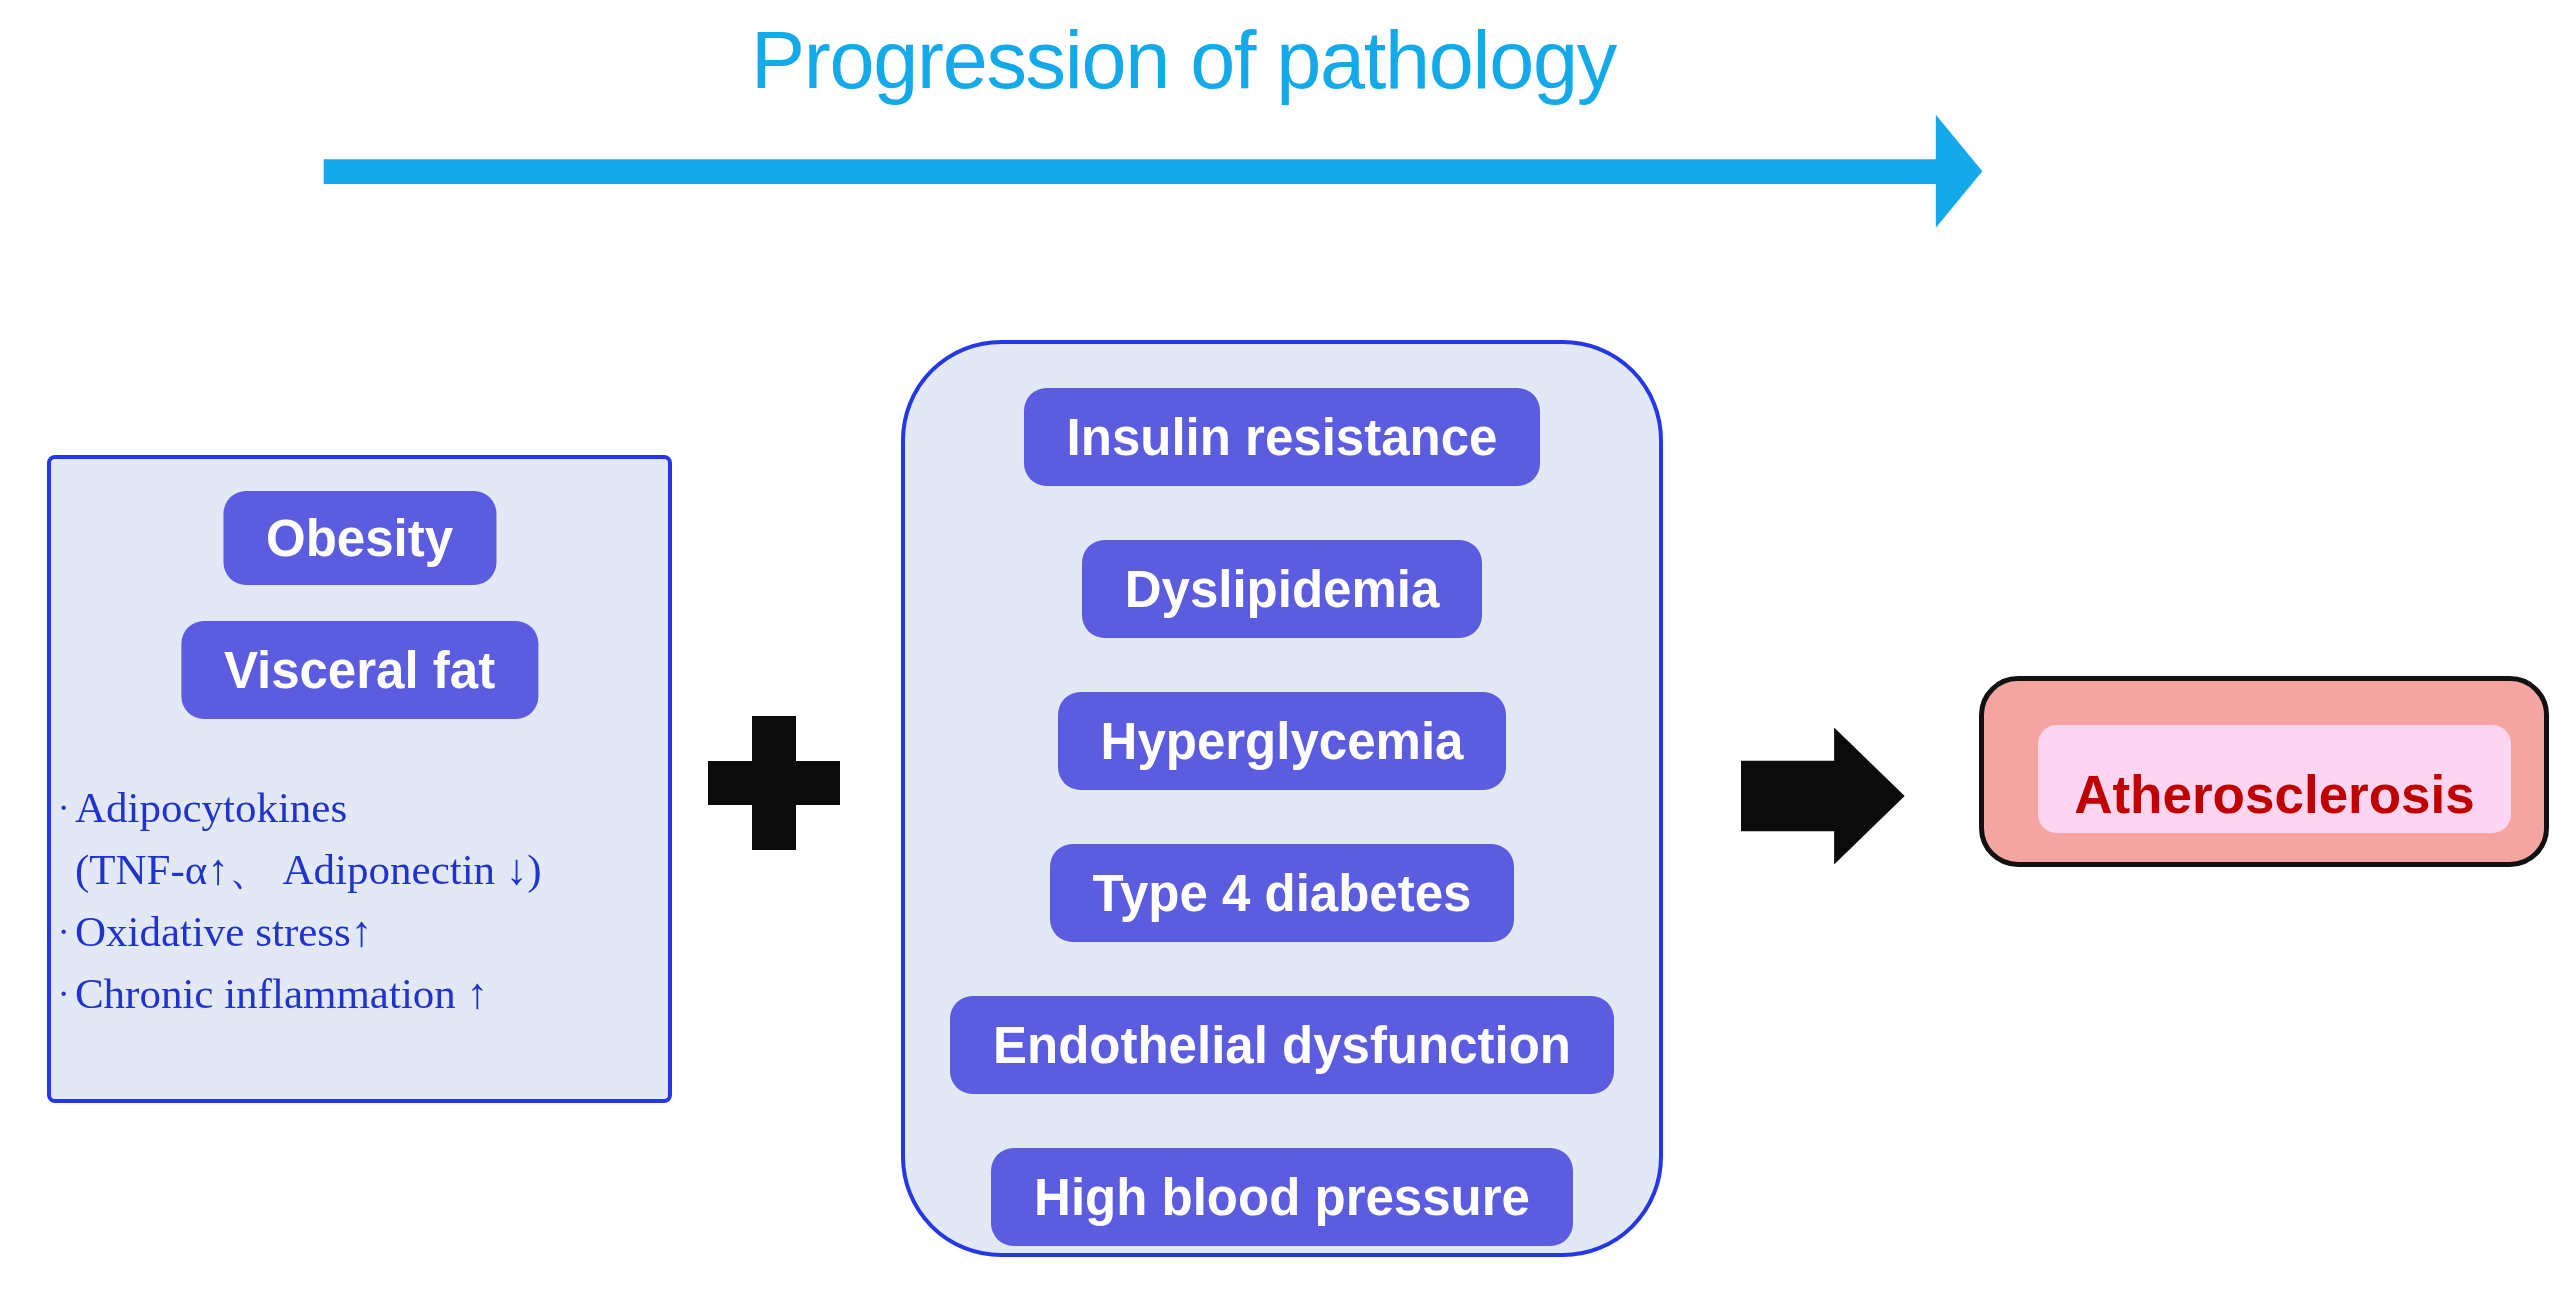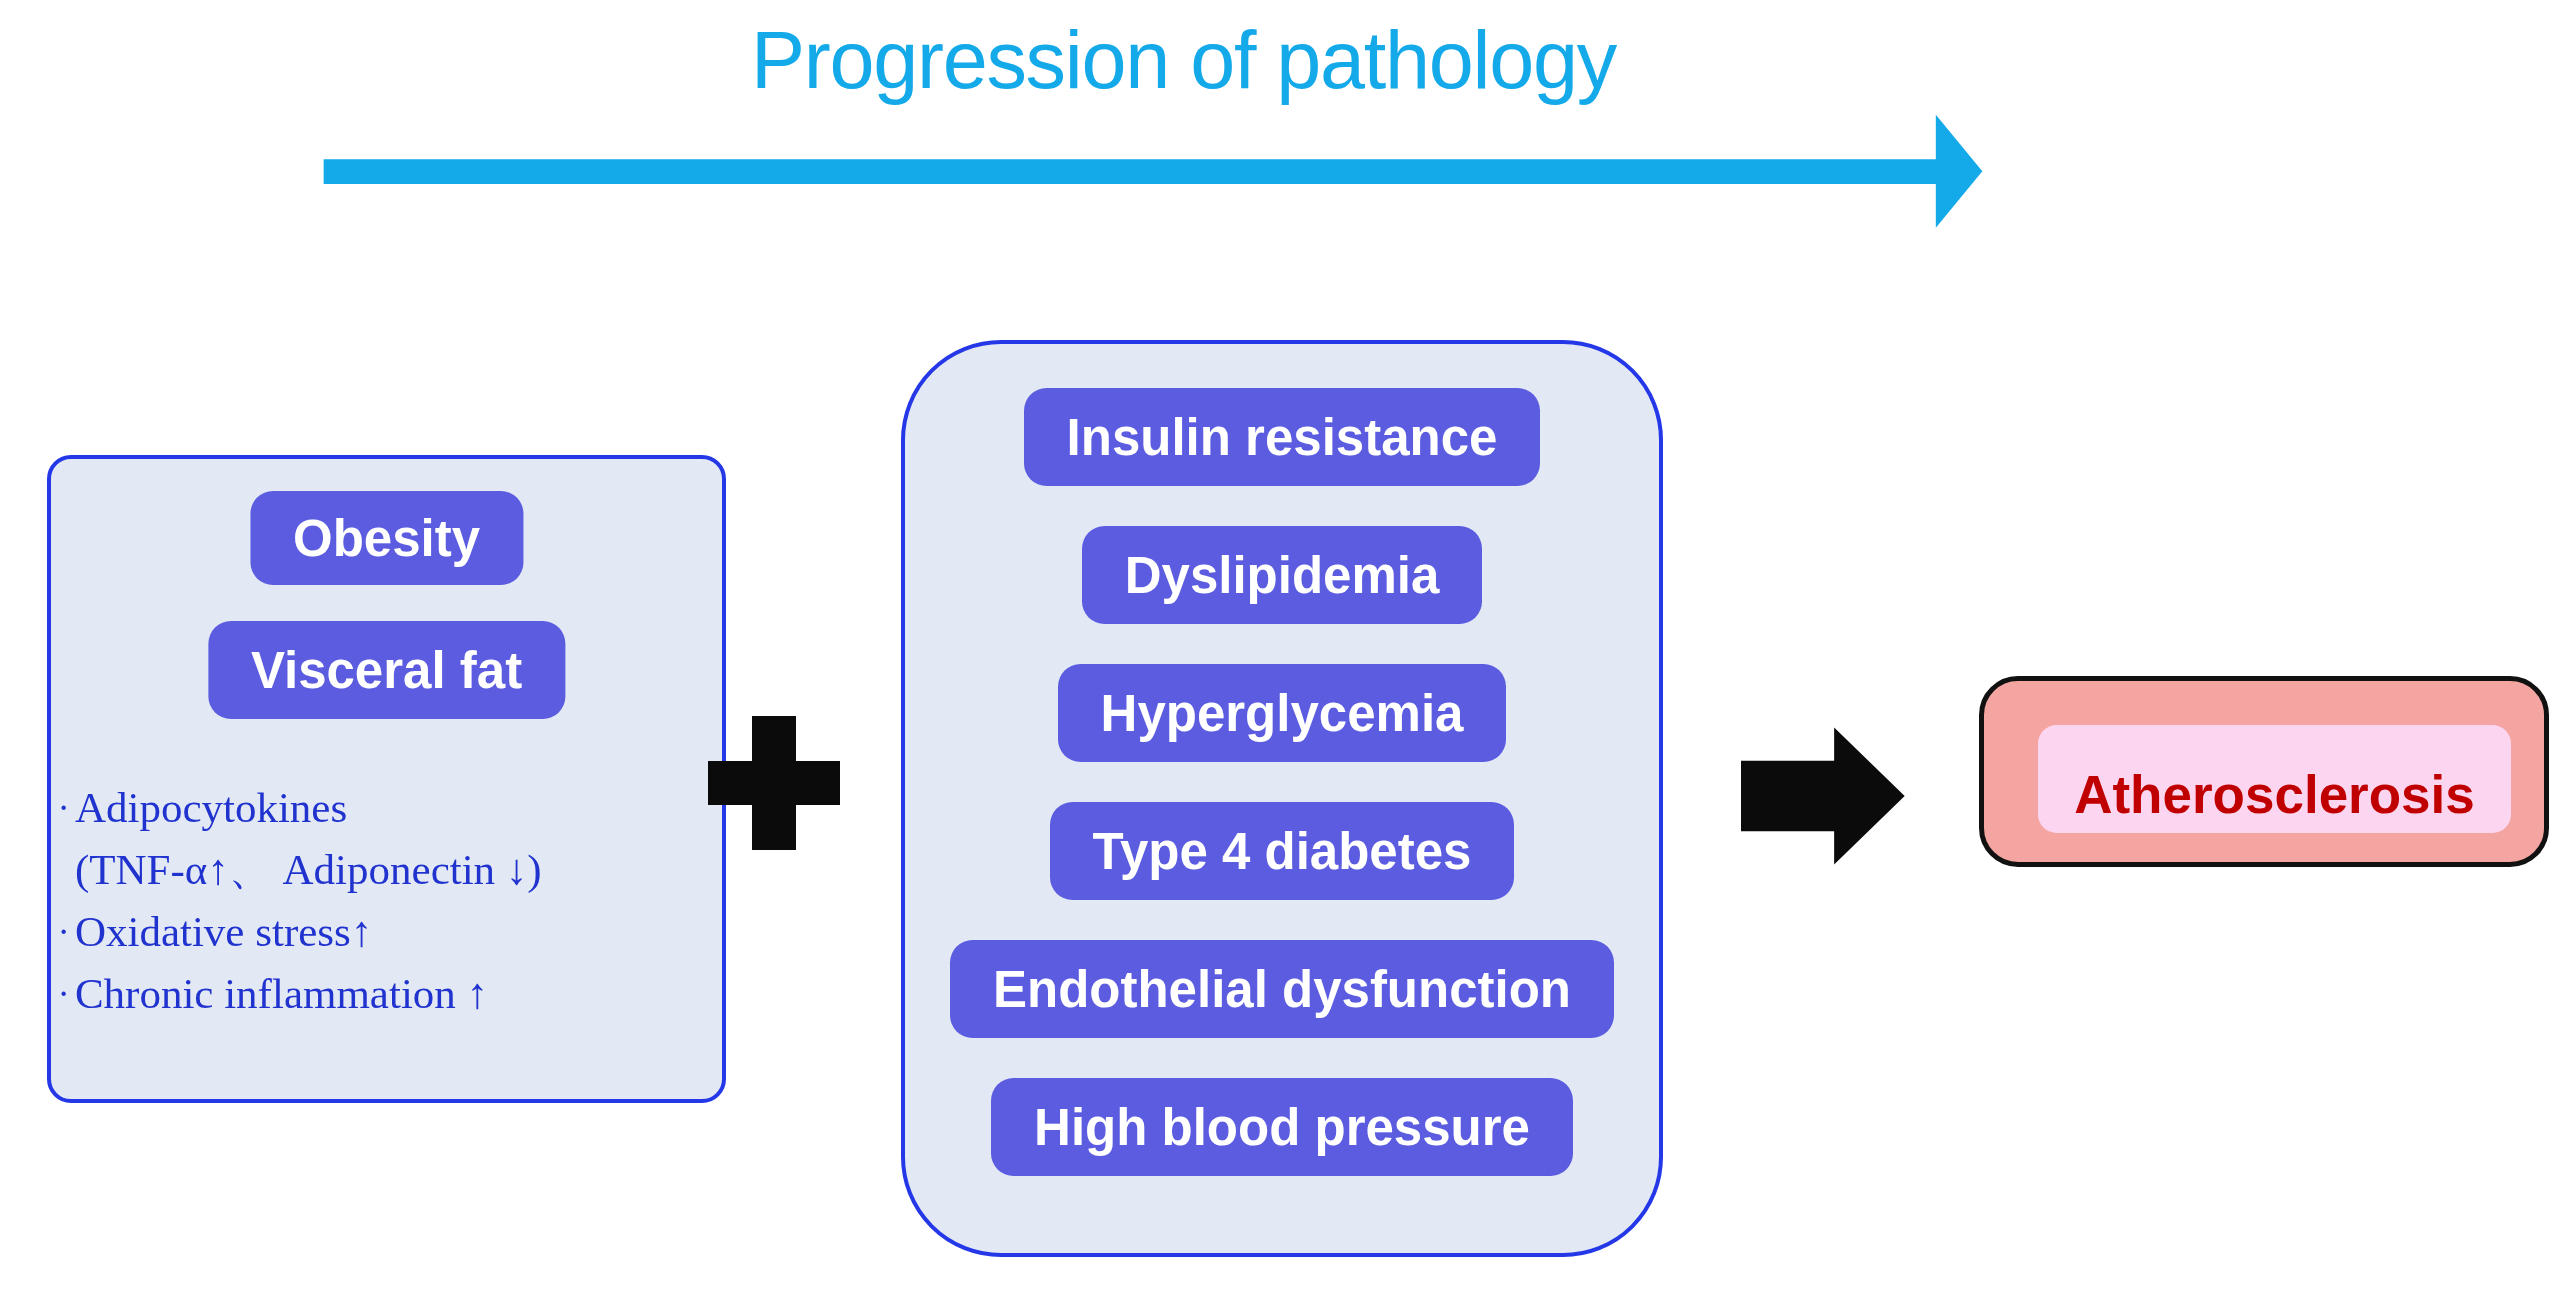--- a/index.html
+++ b/index.html
@@ -21,25 +21,25 @@
   }
   .cyan-arrow { position: absolute; left: 319px; top: 106px; width: 1668px; height: 130px; }
   .cyan-arrow path { fill: var(--accent_cyan, #14a9e9); }
 
   
   .panel {
     position: absolute; box-sizing: border-box;
     background: var(--panel_fill, #e2e9f5);
     border: 4px solid var(--panel_border, #2438e8);
   }
-  .panel.left { left: 47px; top: 455px; width: 679px; height: 648px; border-radius: 24px; }
+  .panel.left { left: 47px; top: 455px; width: 625px; height: 648px; border-radius: 8px; }
   .panel.middle {
     left: 901px; top: 340px; width: 762px; height: 917px; border-radius: 100px;
     display: flex; flex-direction: column; align-items: center;
-    padding-top: 44px; gap: 40px;
+    padding-top: 44px; gap: 54px;
   }
 
   
   .chip {
     display: flex; align-items: center; justify-content: center;
     box-sizing: border-box;
     background: var(--pill_blue, #5b5cdf);
     color: #ffffff;
     font-size: 51px; font-weight: bold;
     border-radius: 22.6px;

